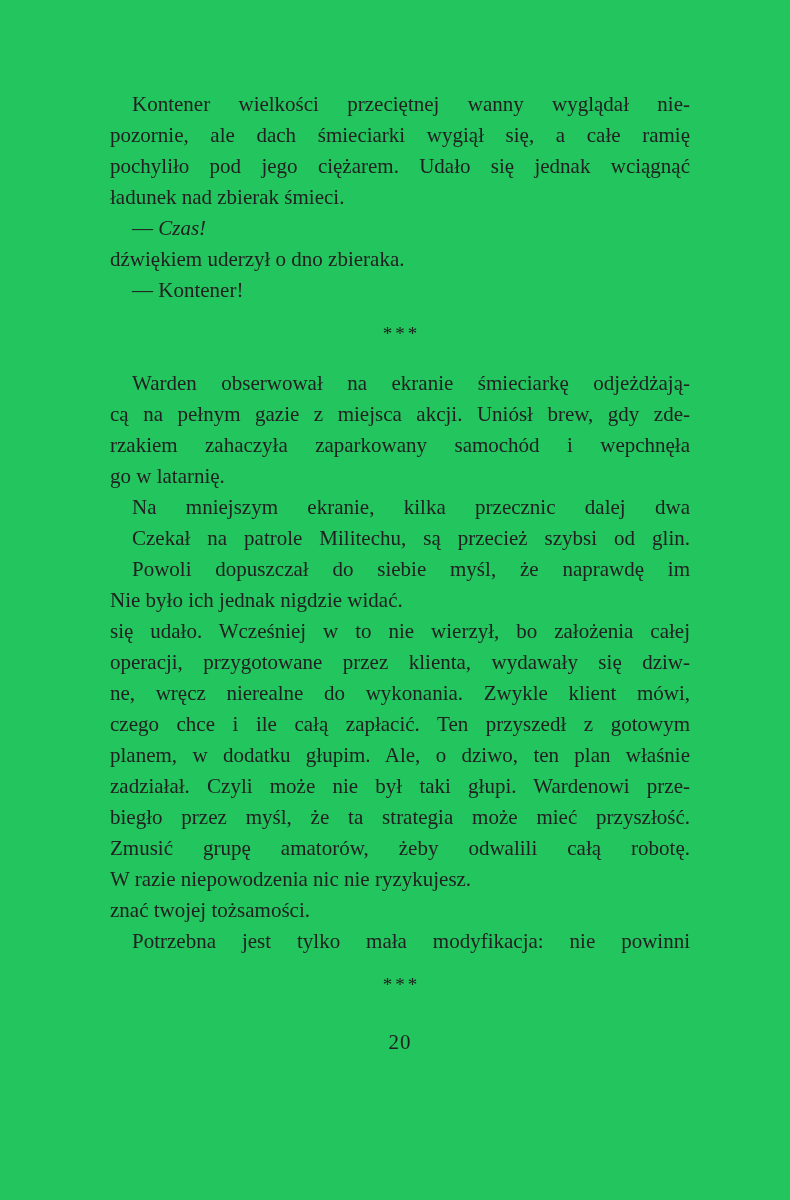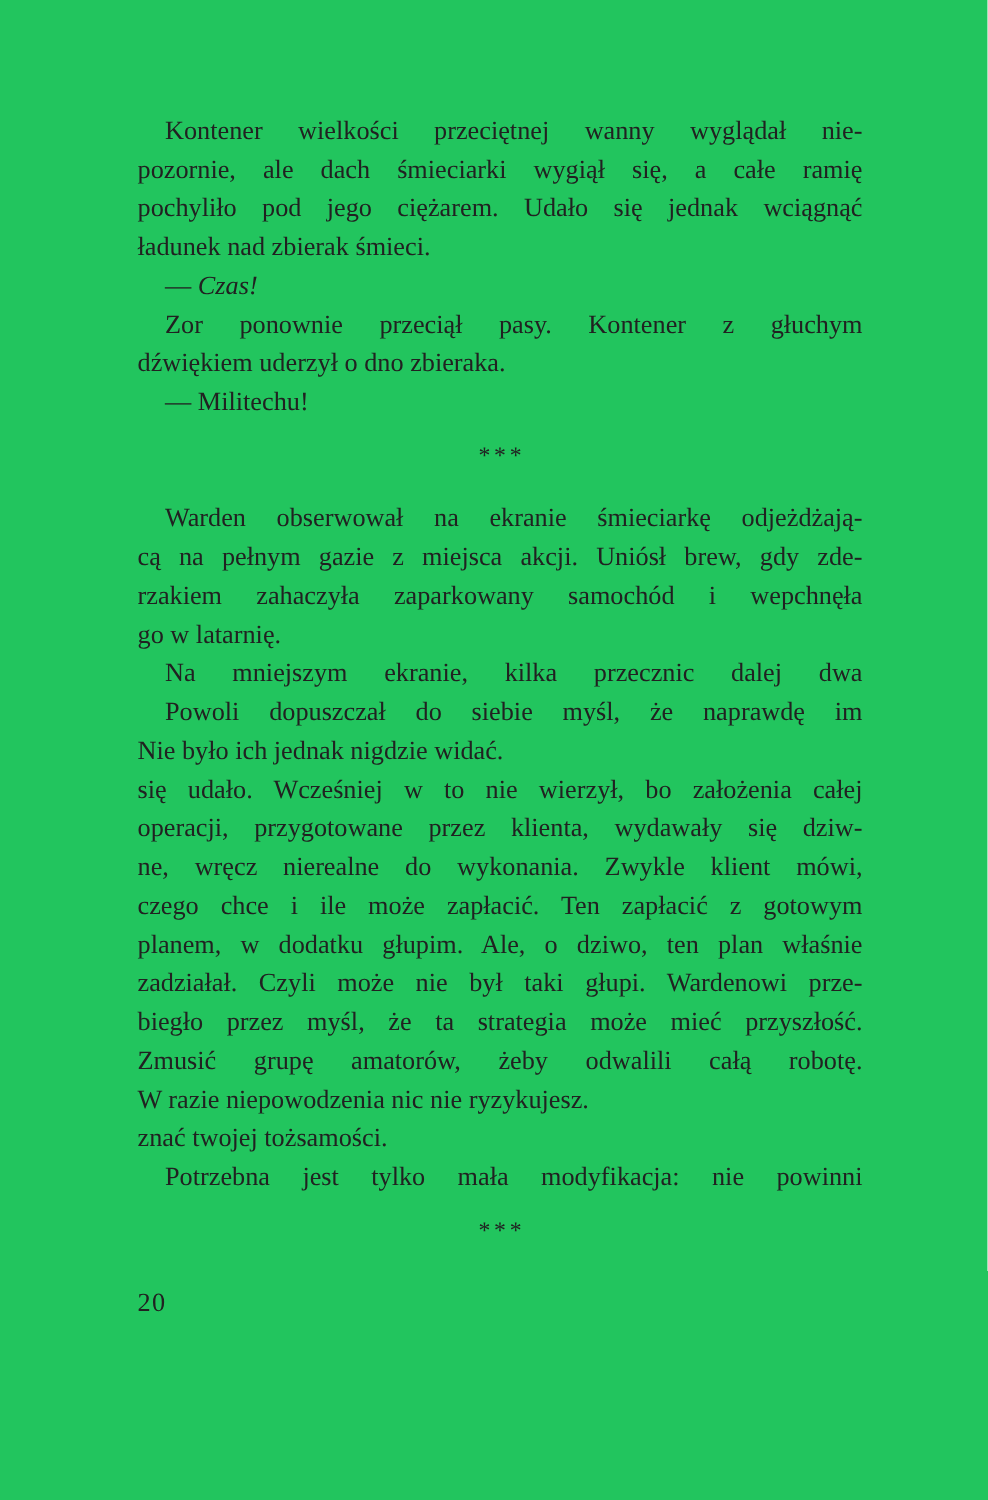--- a/index.html
+++ b/index.html
@@ -50,49 +50,50 @@
     align-items: center;
     justify-content: center;
     padding-bottom: 8px;
     box-sizing: border-box;
     font-size: 19px;
     letter-spacing: 3px;
     text-indent: 3px; 
   }
   .page-number {
     margin-top: 8px;
+    text-align: center;
     font-size: 21px;
     letter-spacing: 1px;
   }
 </style>
 </head>
 <body>
 
 <div class="page">
   <div class="text-block" id="text-block">
       <div class="line indent">Kontener wielkości przeciętnej wanny wyglądał nie-</div>
       <div class="line">pozornie, ale dach śmieciarki wygiął się, a całe ramię</div>
       <div class="line">pochyliło pod jego ciężarem. Udało się jednak wciągnąć</div>
       <div class="line final">ładunek nad zbierak śmieci.</div>
       <div class="dialogue-line"><span>— </span><span class="italic">Czas!</span></div>
-      <div class="line indent">Zor ponownie przeciął pasy. Kontener z głuchym</div>
       <div class="line final">dźwiękiem uderzył o dno zbieraka.</div>
-      <div class="dialogue-line"><span>— Militechu!</span></div>
+      <div class="dialogue-line"><span>— Kontener!</span></div>
       <div class="separator">***</div>
       <div class="line indent">Warden obserwował na ekranie śmieciarkę odjeżdżają-</div>
       <div class="line">cą na pełnym gazie z miejsca akcji. Uniósł brew, gdy zde-</div>
       <div class="line">rzakiem zahaczyła zaparkowany samochód i wepchnęła</div>
       <div class="line final">go w latarnię.</div>
       <div class="line indent">Na mniejszym ekranie, kilka przecznic dalej dwa</div>
+      <div class="line indent">Czekał na patrole Militechu, są przecież szybsi od glin.</div>
       <div class="line indent">Powoli dopuszczał do siebie myśl, że naprawdę im</div>
       <div class="line final">Nie było ich jednak nigdzie widać.</div>
       <div class="line">się udało. Wcześniej w to nie wierzył, bo założenia całej</div>
       <div class="line">operacji, przygotowane przez klienta, wydawały się dziw-</div>
       <div class="line">ne, wręcz nierealne do wykonania. Zwykle klient mówi,</div>
-      <div class="line">czego chce i ile może zapłacić. Ten zapłacić z gotowym</div>
+      <div class="line">czego chce i ile całą zapłacić. Ten przyszedł z gotowym</div>
       <div class="line">planem, w dodatku głupim. Ale, o dziwo, ten plan właśnie</div>
       <div class="line">zadziałał. Czyli może nie był taki głupi. Wardenowi prze-</div>
       <div class="line">biegło przez myśl, że ta strategia może mieć przyszłość.</div>
       <div class="line">Zmusić grupę amatorów, żeby odwalili całą robotę.</div>
       <div class="line final">W razie niepowodzenia nic nie ryzykujesz.</div>
       <div class="line final">znać twojej tożsamości.</div>
       <div class="line indent">Potrzebna jest tylko mała modyfikacja: nie powinni</div>
       <div class="separator">***</div>
       <div class="page-number">20</div>
     </div>

